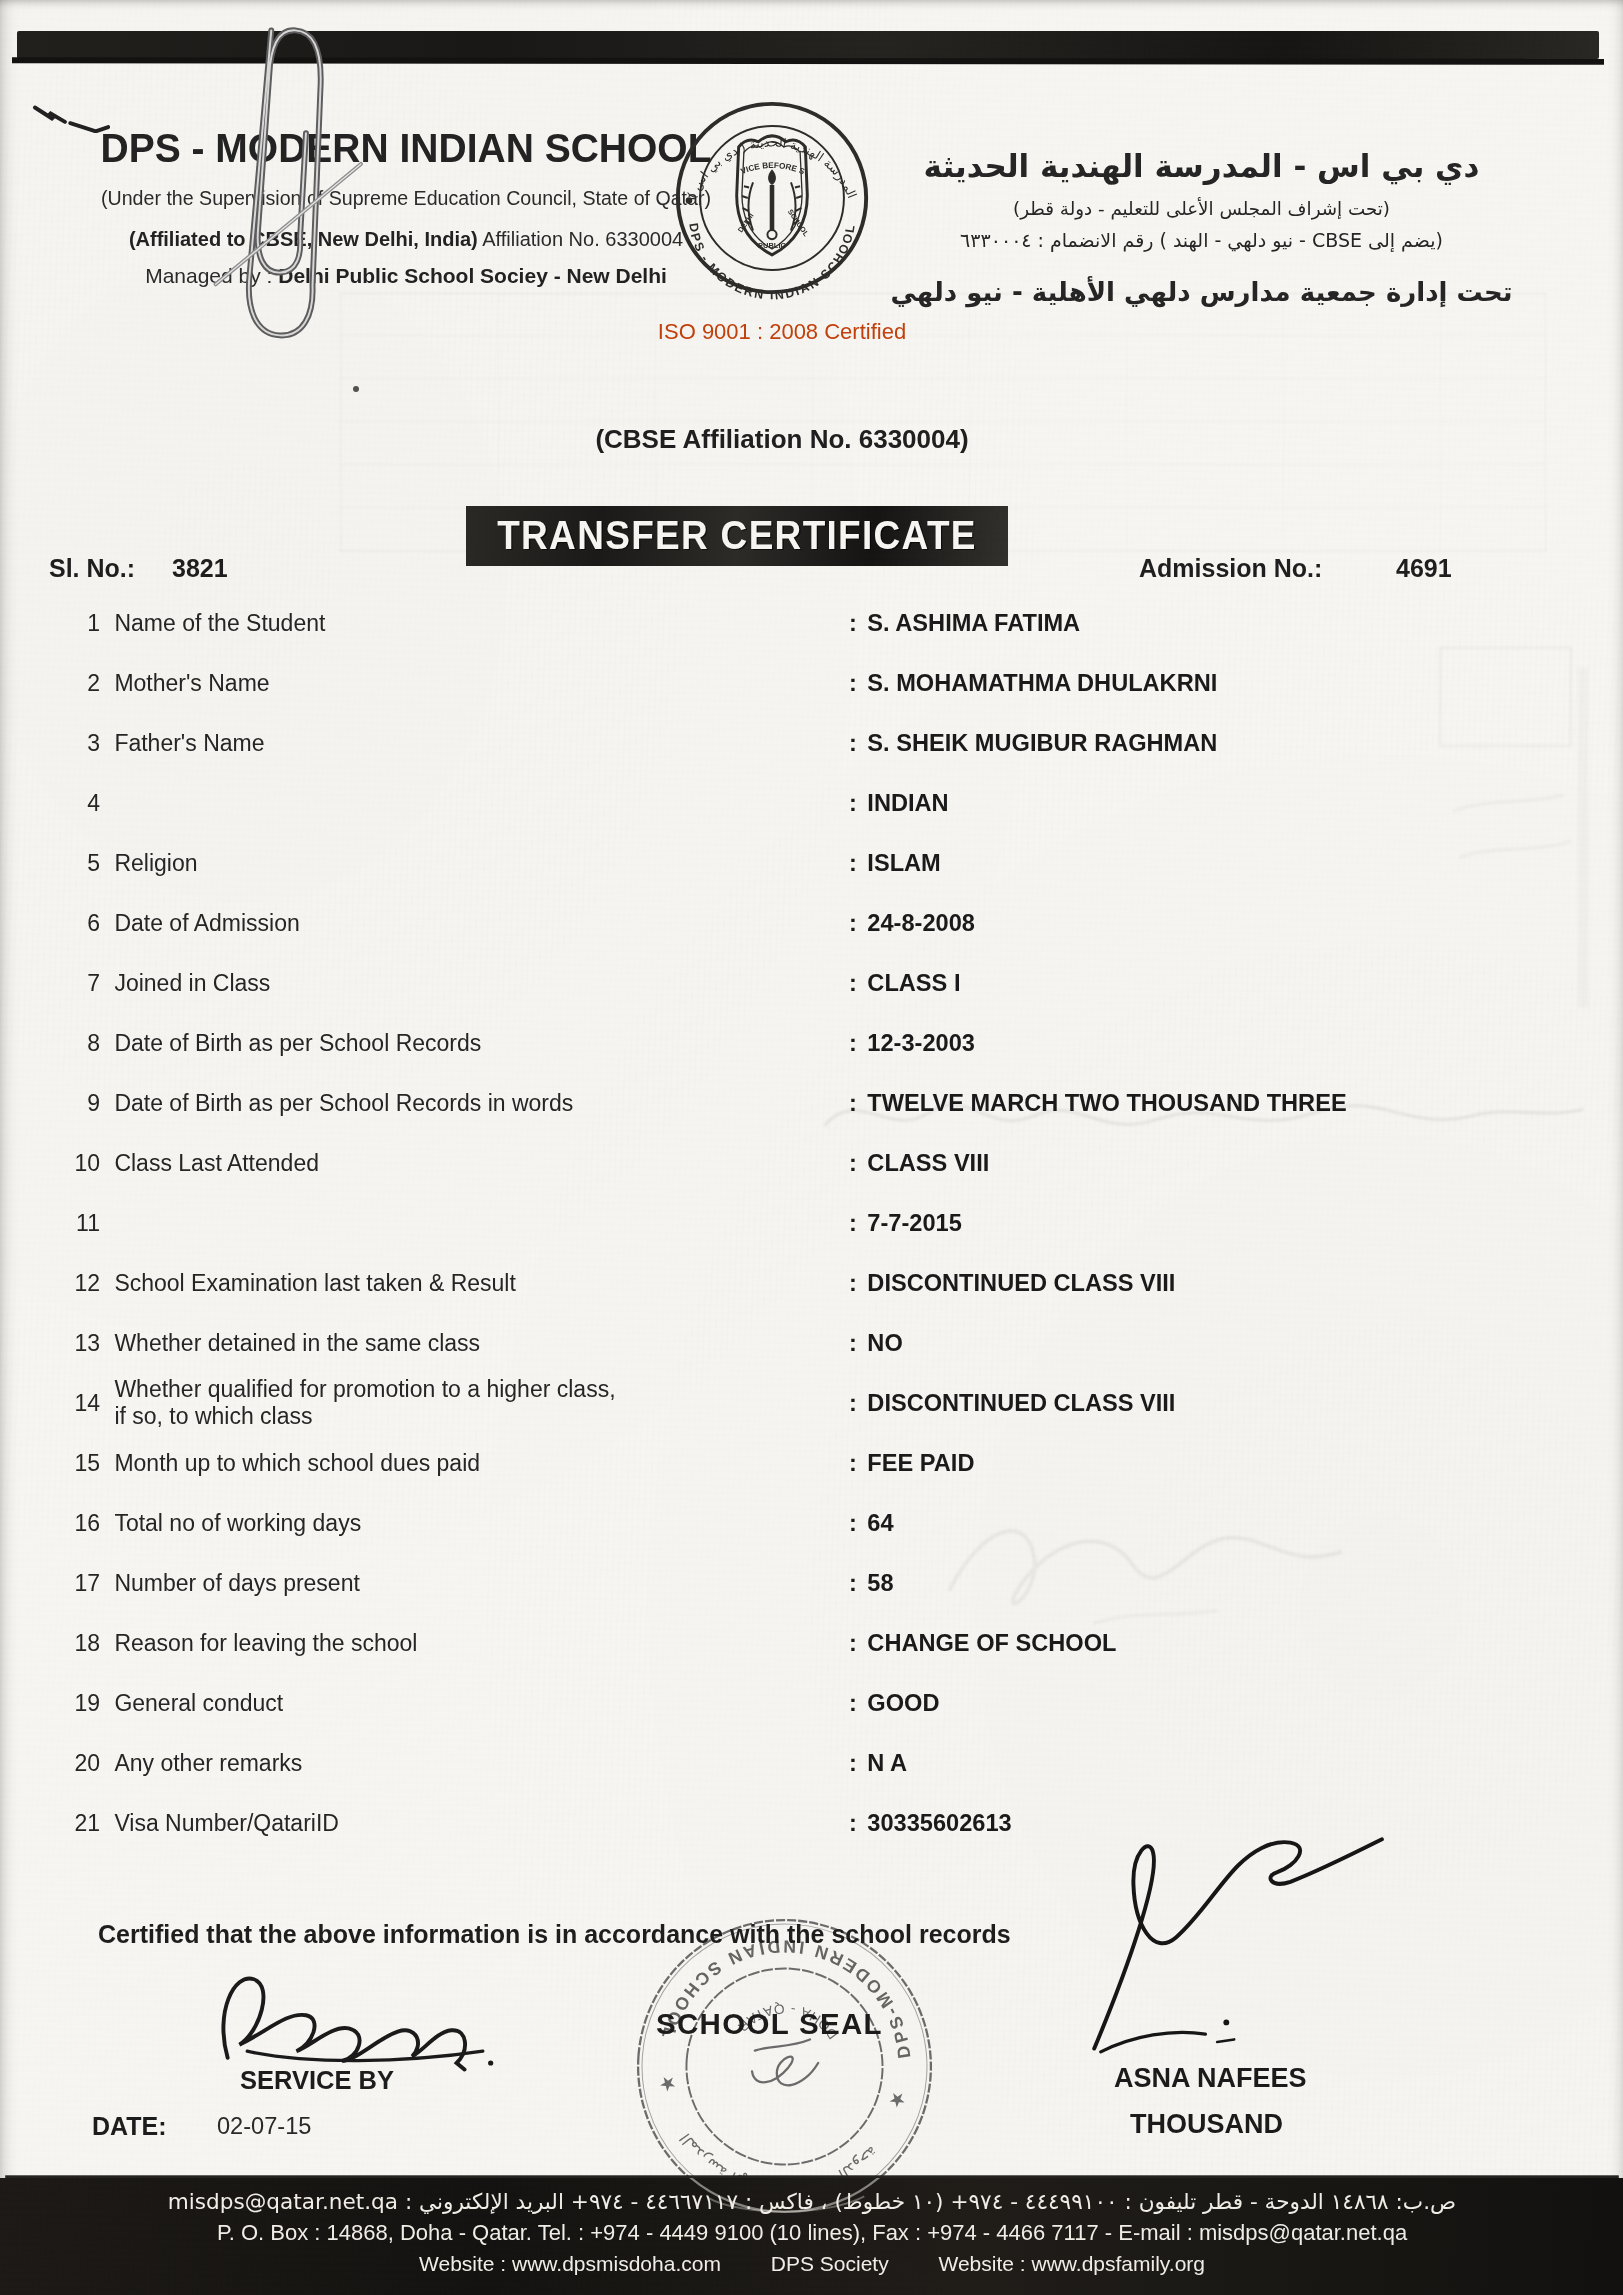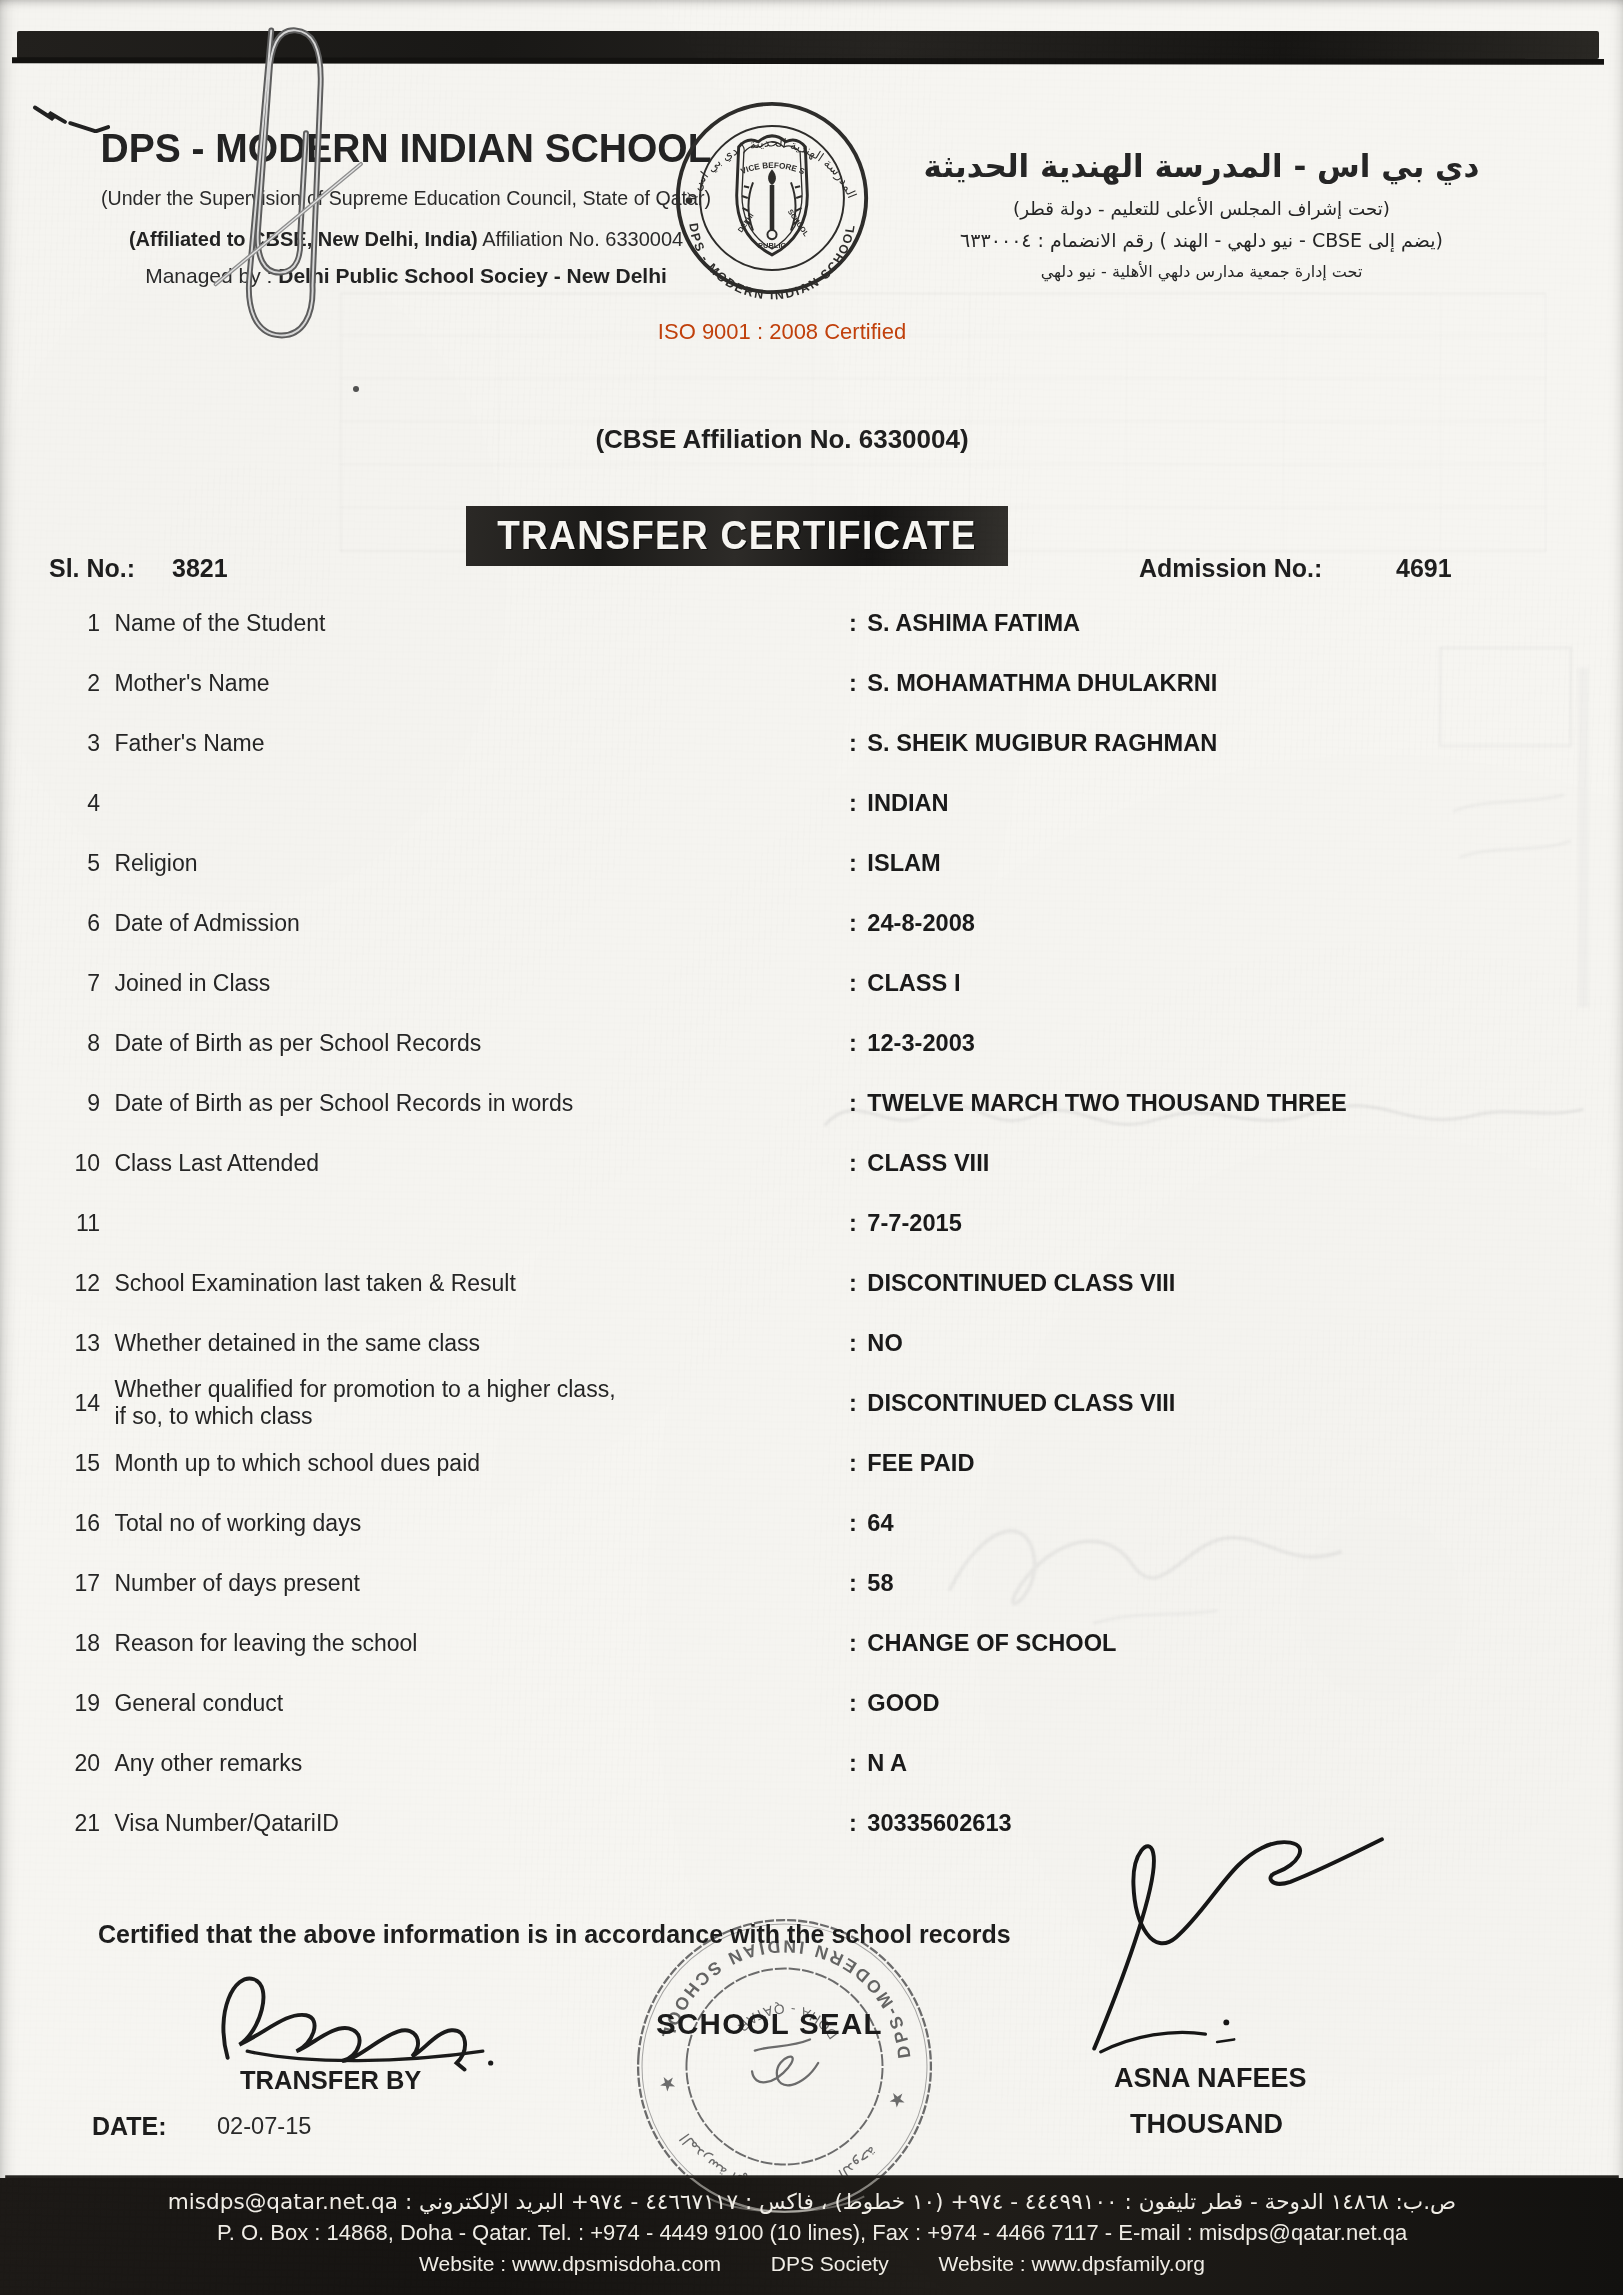--- a/index.html
+++ b/index.html
@@ -44,21 +44,21 @@
   .hdr-line3{margin-top:17.7px; font-size:20px; color:#2b2b2b;}
   .hdr-line3 b{font-weight:700; color:#232323;}
   .hdr-line4{margin-top:13px; font-size:21px; color:#2b2b2b;}
   .hdr-line4 b{font-weight:700; color:#232323;}
 
   .hdr-arabic{position:absolute; right:56px; top:148px; width:733px; text-align:center; direction:rtl; z-index:2;
     font-family:"DejaVu Sans", sans-serif; color:#262626;}
   .ar1{font-size:31px; font-weight:700;}
   .ar2{margin-top:14.4px; font-size:18.3px;text-align:center;}
   .ar3{margin-top:10px; font-size:19px;}
-  .ar4{margin-top:11px; font-size:16px; font-weight:400;}
+  .ar4{margin-top:26px; font-size:26px; font-weight:700;}
 
   .logo{position:absolute; left:673px; top:96px; z-index:2;}
   .iso-line{position:absolute; left:782px; top:319px; transform:translateX(-50%); font-size:22px; color:#c2410c; z-index:2;}
 
   .cbse-line{position:absolute; left:782px; top:424px; transform:translateX(-50%); font-size:26px; font-weight:700; color:#202020; z-index:2;}
   .tc-bar{position:absolute; left:466px; top:486px; width:542px; height:60px; z-index:2;
     background:linear-gradient(95deg,#2c2a27,#1c1b19 25%,#2e2c29 50%,#161514 75%,#33312d);
     display:flex; align-items:center; justify-content:center;margin-top:20px;}
   .tc-bar .tc-title{color:#f7f6f2; font-size:37px; font-weight:700; letter-spacing:1.3px; transform:scaleY(1.08);
     text-shadow:1.3px 1.3px 0 rgba(0,0,0,.6);}
@@ -384,21 +384,21 @@
     </div>
   </div>
 
   <div class="certified">Certified that the above information is in accordance with the school records</div>
 
   <svg class="sig-prepared" width="301" height="131" viewBox="0 0 460 200">
     <path d="M30,160 C10,90 40,30 70,40 C100,50 80,120 48,140 C90,120 120,90 150,95 C175,100 160,140 135,150 C160,140 190,110 215,115 C245,122 230,160 205,165 C230,162 260,130 290,120 C320,110 330,140 312,158 C330,148 350,120 372,118 C396,116 400,148 380,168 L392,178" stroke="#1b1b1b" stroke-width="6" fill="none" stroke-linecap="round"></path>
     <path d="M60,150 C150,170 300,168 420,150" stroke="#1b1b1b" stroke-width="5" fill="none" stroke-linecap="round"></path>
     <circle cx="432" cy="168" r="4" fill="#1b1b1b"></circle>
   </svg>
-  <div class="prepared-label">TRANSFER BY</div>
+  <div class="prepared-label">SERVICE BY</div>
   <div class="date-label">DATE:</div>
   <div class="date-value">02-07-15</div>
 
   <svg class="seal" width="315" height="315" viewBox="0 0 482 482">
     <g transform="rotate(184 241 241)" fill="none" stroke="#555">
       <circle cx="241" cy="241" r="224" stroke-width="3.5" stroke-dasharray="14 3"></circle>
       <circle cx="241" cy="241" r="218" stroke-width="1.5" opacity=".6"></circle>
       <circle cx="241" cy="241" r="150" stroke-width="3" stroke-dasharray="18 3"></circle>
       <path id="sealBottomArc" d="M 48,241 A 193,193 0 1 0 434,241" stroke="none"></path>
       <path id="sealTopArc" d="M 62,241 A 179,179 0 0 1 420,241" stroke="none"></path>

